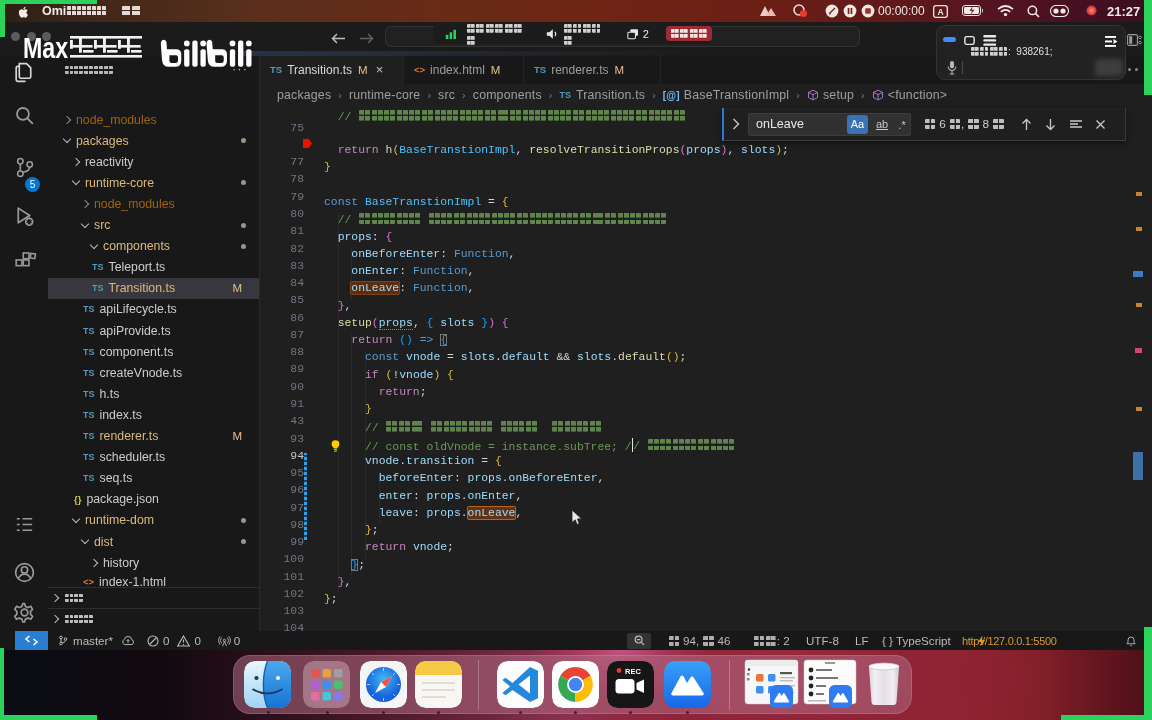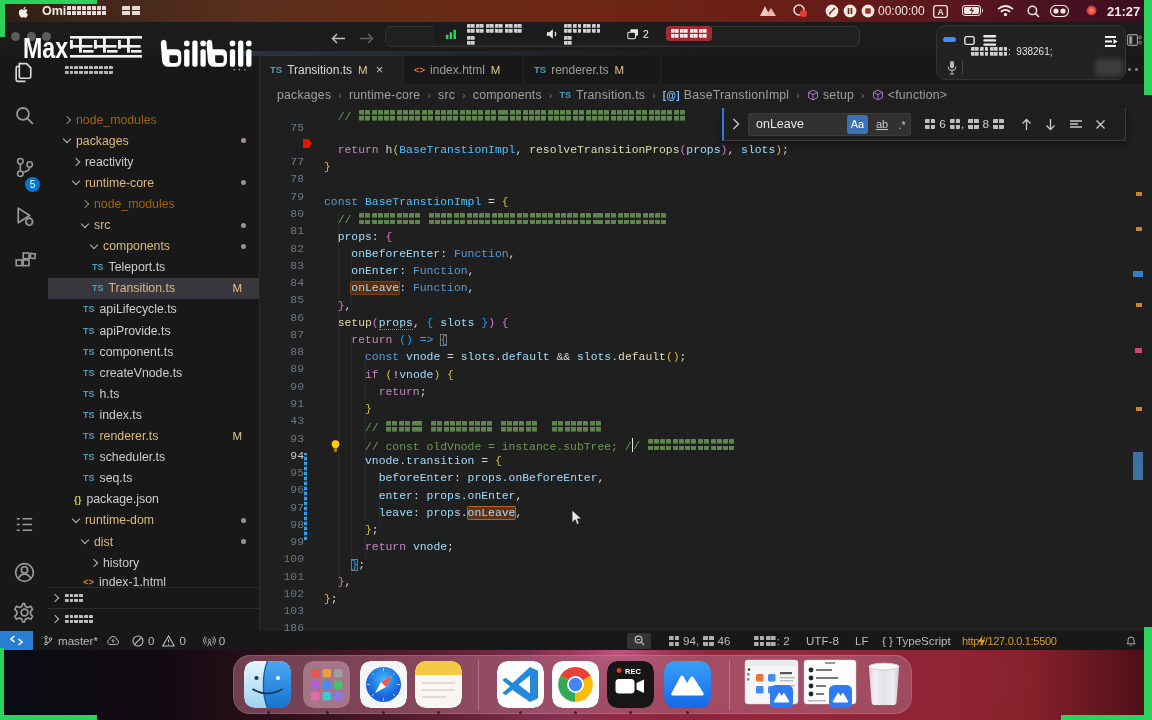--- a/index.html
+++ b/index.html
@@ -47,21 +47,21 @@
 #wm .g{width:.8em;height:.76em;vertical-align:0;margin:0 .015em;opacity:.94;border-radius:0;
  background-image:linear-gradient(currentColor,currentColor),linear-gradient(currentColor,currentColor),linear-gradient(currentColor,currentColor),linear-gradient(currentColor,currentColor),linear-gradient(currentColor,currentColor),linear-gradient(currentColor,currentColor);
  background-size:100% 12%,86% 12%,100% 12%,12% 76%,12% 40%,44% 12%;
  background-position:0 0,50% 47%,0 100%,44% 0,0 30%,100% 70%;background-repeat:no-repeat;}
 .fm{background:#5a2d0f;box-shadow:0 0 0 1px #7e4416;border-radius:1px;}
 .fmc{background:#613214;box-shadow:0 0 0 1px #b5651d;border-radius:1px;}
 .bm{box-shadow:inset 0 0 0 1px #777;}
 .caret{display:inline-block;width:1.6px;height:14px;background:#e6e6e6;vertical-align:-2.5px;}
 #findw{left:722px;top:108px;width:404px;height:33px;background:#1f1f1f;border:1px solid #3c3c3c;border-left:2px solid #2d7ad6;border-top:none;box-shadow:0 2px 6px rgba(0,0,0,.5);z-index:20;display:flex;align-items:center;color:#ccc;}
 #finput{width:163px;height:23px;background:#313131;border:1px solid #3c3c3c;border-radius:2px;display:flex;align-items:center;font-size:12.5px;color:#e8e8e8;padding-left:7px;}
-#srow{position:absolute;left:0;top:0;width:100%;height:100%;display:flex;align-items:center;font-size:11.6px;}
+#srow{position:absolute;left:0;top:0;width:100%;height:100%;display:flex;align-items:center;font-size:11.6px;padding-left:15px;}
 .zhs .g{width:10.5px;height:10px;margin:0 .7px;vertical-align:-1px;}
 #omipanel .g{width:8px;height:9px;margin:0 .75px;}
 #sharebar .g{width:8px;height:9px;margin:0 .75px;opacity:.88;}
 #menubar .g{width:9px;height:9.5px;margin:0 .5px;}
 
 #status{left:0;top:631px;width:1152px;height:19px;background:#181818;color:#bbbbbb;font-size:11.5px;}
 
 #wall{left:0;top:650px;width:1152px;height:70px;
  background:
  radial-gradient(90px 50px at 620px 0px,#c2527f 0%,rgba(170,60,100,.65) 55%,rgba(150,40,80,0) 100%),
@@ -300,21 +300,21 @@
    <div class="cl" style="top:331.7px"><span class="ln" style="color:#c6c6c6;">94</span><span class="ct">      <span class="cm zh">// const oldVnode = instance.subTree; /</span><span class="caret"></span><span class="cm zh">/ <b class="g"></b><b class="g"></b><b class="g"></b><b class="g"></b><b class="g"></b><b class="g"></b><b class="g"></b></span></span></div>
    <div class="cl" style="top:349.0px"><span class="ln">95</span><span class="ct">      <span class="vb">vnode</span><span class="pt">.</span><span class="vb">transition</span> <span class="pt">=</span> <span class="b1">{</span></span></div>
    <div class="cl" style="top:366.3px"><span class="ln">96</span><span class="ct">        <span class="vb">beforeEnter</span><span class="pt">:</span> <span class="vb">props</span><span class="pt">.</span><span class="vb">onBeforeEnter</span><span class="pt">,</span></span></div>
    <div class="cl" style="top:383.5px"><span class="ln">97</span><span class="ct">        <span class="vb">enter</span><span class="pt">:</span> <span class="vb">props</span><span class="pt">.</span><span class="vb">onEnter</span><span class="pt">,</span></span></div>
    <div class="cl" style="top:400.8px"><span class="ln">98</span><span class="ct">        <span class="vb">leave</span><span class="pt">:</span> <span class="vb">props</span><span class="pt">.</span><span class="fmc"><span class="vb">onLeave</span></span><span class="pt">,</span></span></div>
    <div class="cl" style="top:418.1px"><span class="ln">99</span><span class="ct">      <span class="b1">}</span><span class="pt">;</span></span></div>
    <div class="cl" style="top:435.4px"><span class="ln">100</span><span class="ct">      <span class="kw">return</span> <span class="vb">vnode</span><span class="pt">;</span></span></div>
    <div class="cl" style="top:452.6px"><span class="ln">101</span><span class="ct">    <span class="b3 bm">}</span><span class="pt">;</span></span></div>
    <div class="cl" style="top:469.9px"><span class="ln">102</span><span class="ct">  <span class="b2">}</span><span class="pt">,</span></span></div>
    <div class="cl" style="top:487.2px"><span class="ln">103</span><span class="ct"><span class="b1">}</span><span class="pt">;</span></span></div>
-   <div class="cl" style="top:504.4px"><span class="ln">186</span></div>
+   <div class="cl" style="top:504.4px"><span class="ln">104</span></div>
    <svg class="ab" style="left:311px;top:403px" width="13" height="17" viewBox="0 0 13 17">
           <path d="M1 1 L1 13.5 L4.2 10.8 L6 15.5 L8.2 14.6 L6.4 10 L10.5 9.8 Z" fill="#e8e8e8" stroke="#222" stroke-width=".8"></path>
         </svg>
   </div>
   <div class="ab" style="left:1136px;top:170px;width:6px;height:4px;background:#c8842c;"></div>
   <div class="ab" style="left:1136px;top:205px;width:6px;height:4px;background:#c8842c;"></div>
   <div class="ab" style="left:1133px;top:249px;width:10px;height:6px;background:#3a7cc2;"></div>
   <div class="ab" style="left:1136px;top:281px;width:6px;height:4px;background:#c8842c;"></div>
   <div class="ab" style="left:1135px;top:326px;width:7px;height:5px;background:#d4476a;"></div>
   <div class="ab" style="left:1136px;top:385px;width:6px;height:4px;background:#c8842c;"></div>

